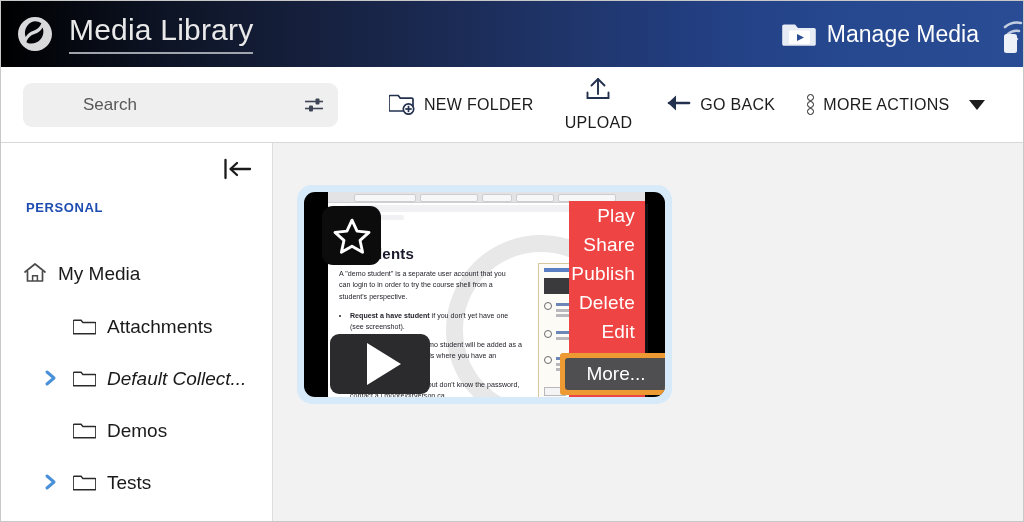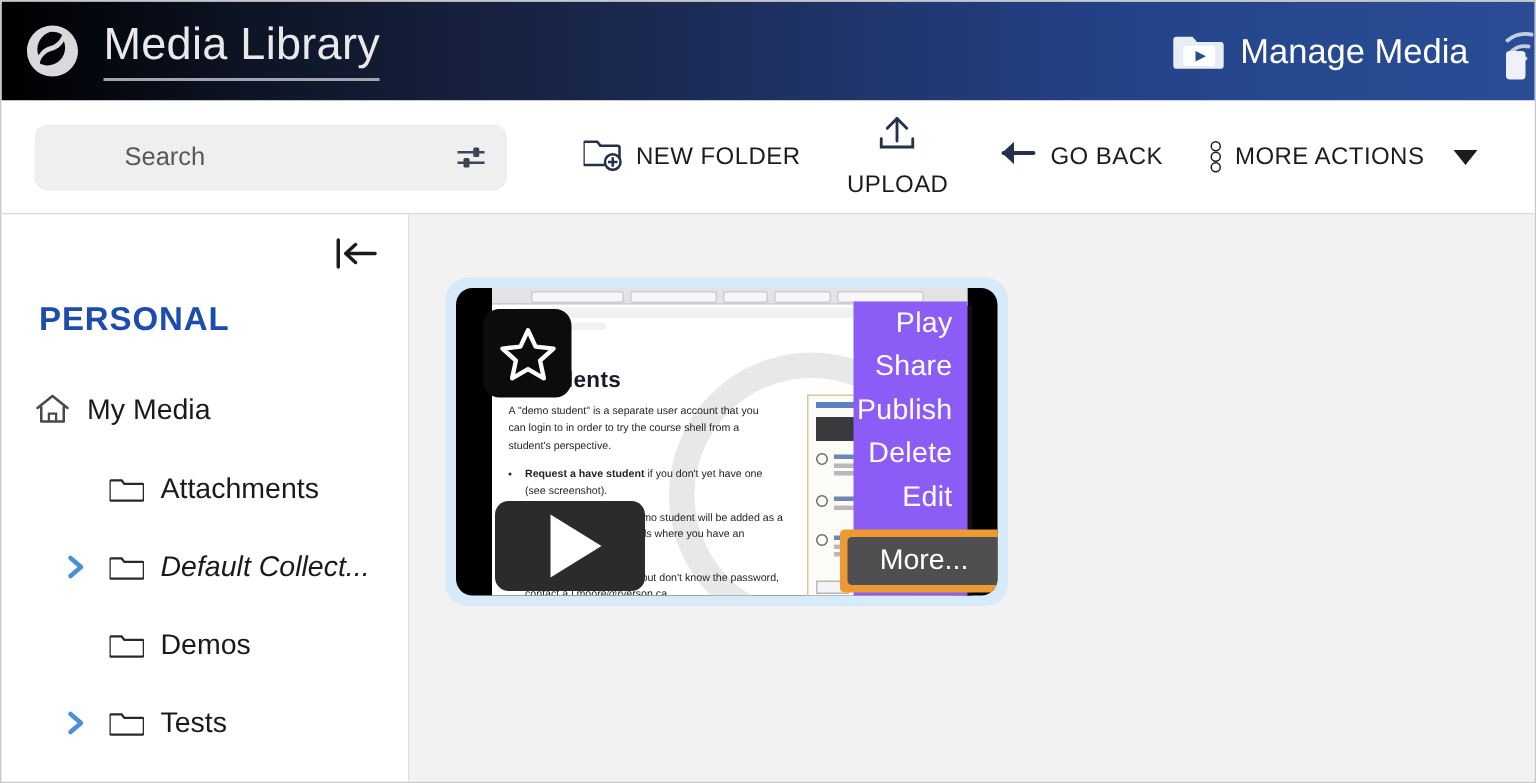--- a/index.html
+++ b/index.html
@@ -115,21 +115,21 @@
     width: 272px; height: 379px; background: #ffffff;
     border-right: 1px solid #dddddd;
     position: relative;
   }
   .collapse-btn {
     position: absolute; right: 20px; top: 12px;
     width: 30px; height: 28px; cursor: pointer;
   }
   .section-title {
     position: absolute; left: 25px; top: 57px;
-    color: #1c4cb0; font-size: 22px; font-weight: bold;
+    color: #1c4cb0; font-size: 13px; font-weight: bold;
     letter-spacing: .6px;
   }
   .nav-item {
     position: absolute; left: 0;
     display: flex; align-items: center; gap: 11px;
     color: #1a1a1a; font-size: 19px;
     cursor: pointer; height: 30px;
   }
   .nav-item .lbl { line-height: 1; }
   #nav-my-media   { top: 115px; left: 22px; }
@@ -244,21 +244,21 @@
     border-top: 21px solid transparent;
     border-bottom: 21px solid transparent;
     border-left: 34px solid #ffffff;
     margin-left: 8px;
   }
 
   
   .ctx-menu {
     position: absolute; left: 265px; top: 9px;
     width: 76px; height: 200px;
-    background: #8b5cf6;
+    background: #ef4444;
     box-shadow: 3px 3px 0 0 #111113;
   }
   .ctx-item {
     height: 29px; display: flex; align-items: center;
     justify-content: flex-end; padding-right: 10px;
     color: #ffffff; font-size: 19px; cursor: pointer;
     letter-spacing: .2px;
   }
   .ctx-highlight {
     position: absolute; left: 256px; top: 161px;

